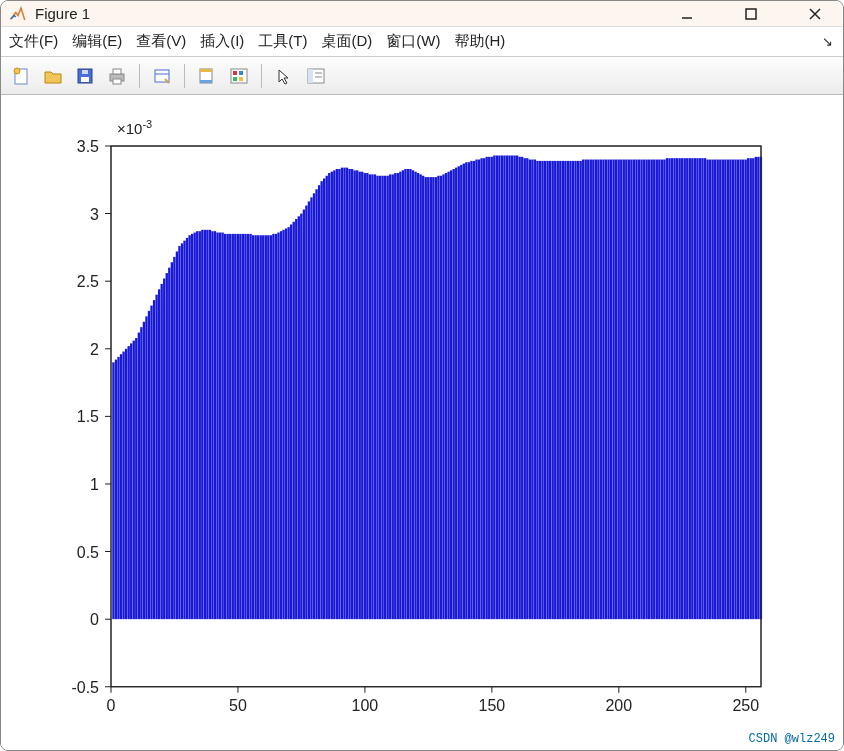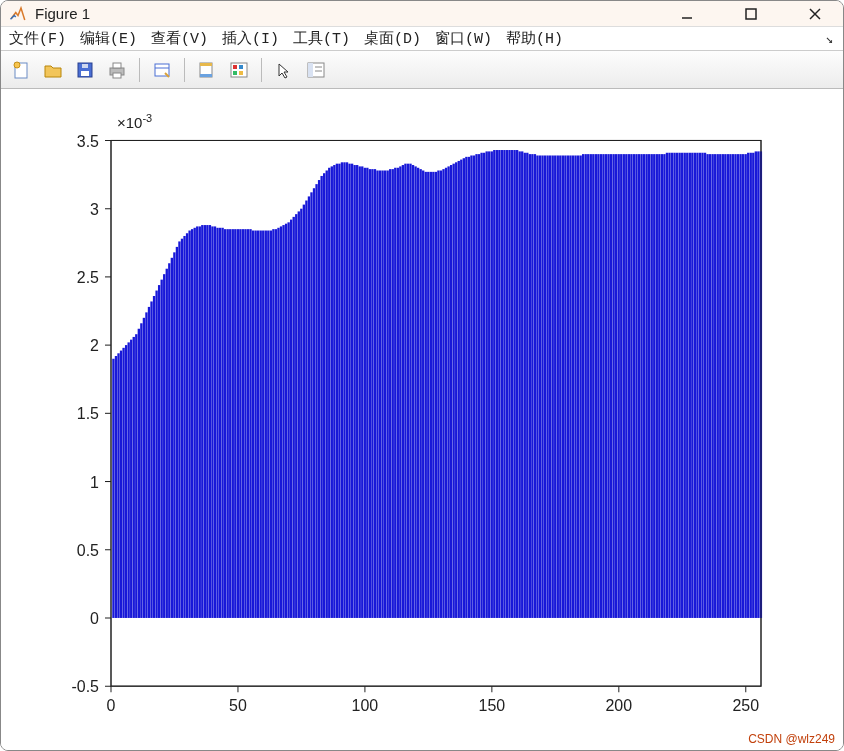--- a/index.html
+++ b/index.html
@@ -41,31 +41,30 @@
     }
     .title-spacer { flex: 1; }
     .win-controls { display: flex; gap: 24px; align-items: center; }
     .win-btn {
       width: 40px; height: 30px;
       display: flex; align-items: center; justify-content: center;
       font-size: 15px; color: #222;
       cursor: pointer;
     }
     .menubar {
-      height: 24px;
+      height: 30px;
       background: #fff;
       display: flex;
       align-items: center;
       padding: 0 8px;
       gap: 14px;
       border-bottom: 1px solid #ccc;
       font-size: 15px;
       color: #222;
       position: relative;
-      font-family: Liberation Mono, monospace;
     }
     .menu-item { cursor: pointer; white-space: nowrap; }
     .menu-arrow {
       position: absolute;
       right: 10px;
       font-size: 13px;
       color: #333;
     }
     .toolbar {
       height: 38px;
@@ -97,22 +96,22 @@
       position: absolute;
       left: 0; top: 0;
       width: 100%; height: 100%;
     }
     .axis-text { font-size: 16px; fill: #222; font-family: Arial, sans-serif; }
     .exp-text { font-size: 15px; fill: #222; font-family: Arial, sans-serif; }
     .watermark {
       position: absolute;
       right: 8px; bottom: 4px;
       font-size: 12px;
-      color: #c2410c;
-      font-family: Liberation Sans, sans-serif;
+      color: #0369a1;
+      font-family: Liberation Mono, monospace;
       margin-top: 16px;
     }
   </style>
 </head>
 <body>
 
 <div class="window">
 
   <div class="titlebar">
     <span class="app-icon">

